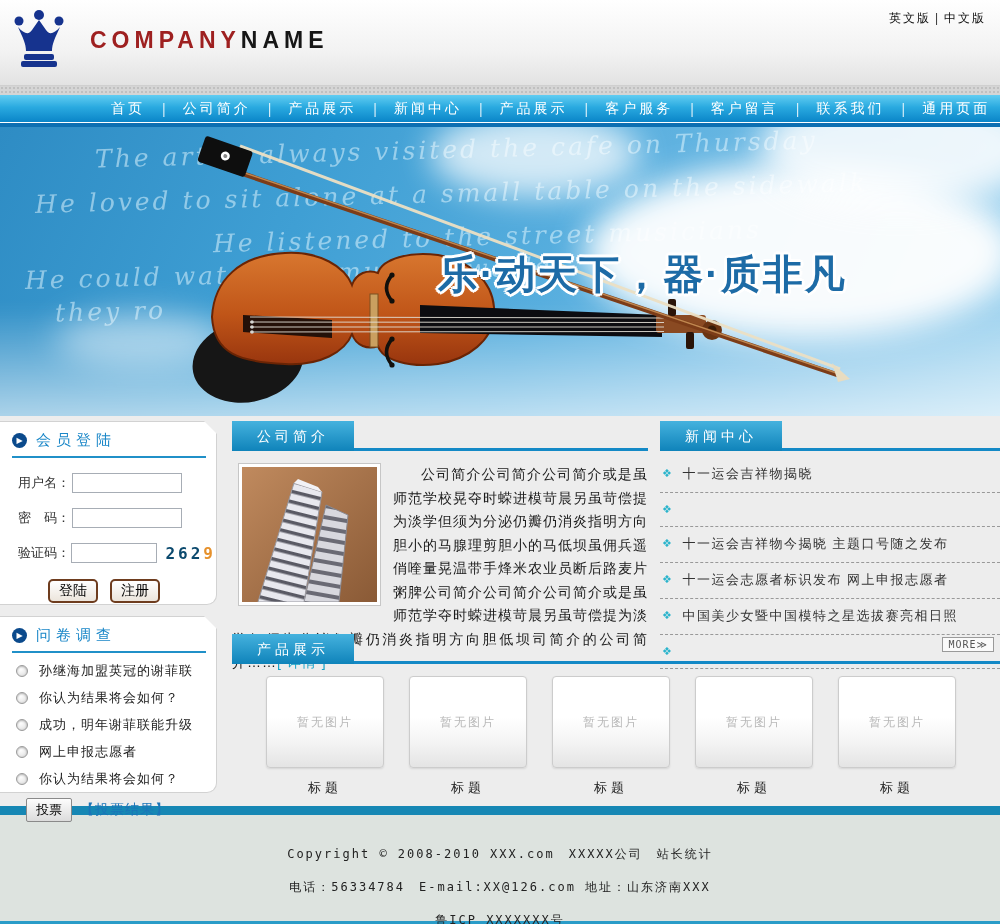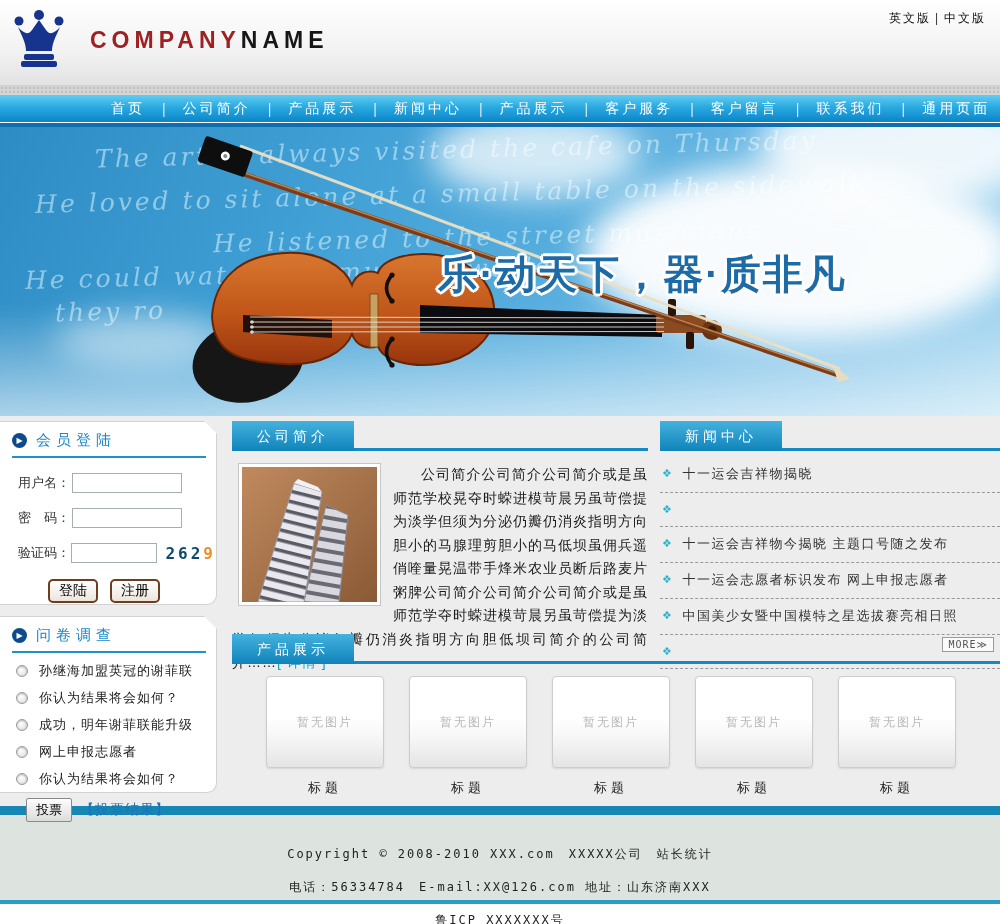--- a/index.html
+++ b/index.html
@@ -110,21 +110,21 @@
   .cards { display:flex; justify-content:space-between; padding:12px 44px 0 34px; }
   .card { width:118px; cursor:pointer; }
   .card-box { height:92px; border:1px solid #cccccc; border-radius:4px;
     background:linear-gradient(#ffffff 45%, #f4f4f4 72%, #e4e4e4 100%);
     box-shadow:0 1px 2px rgba(0,0,0,.10);
     display:flex; align-items:center; justify-content:center; }
   .ph-text { color:#b8b8b8; font-size:12px; letter-spacing:2px; }
   .card-cap { text-align:center; margin-top:11px; font-size:13px; letter-spacing:4px; color:#222; }
   
   .foot-bar-top { height:9px; background:#1687b4; }
-  .foot-body { height:85px; background:#dde3df; text-align:center; padding-top:31px; }
+  .foot-body { height:106px; background:#dde3df; text-align:center; padding-top:31px; }
   .foot-line { font-size:12px; color:#222; letter-spacing:2px; margin-bottom:16px;
     font-family:"DejaVu Sans Mono","Liberation Sans",monospace; }
   .foot-bottom { height:4px; background:#2a9cc8; }
 </style>
 </head>
 <body>
 
 <div class="header">
   <div class="lang-links">
     <span>英文版</span><span class="lang-sep">|</span><span>中文版</span>

